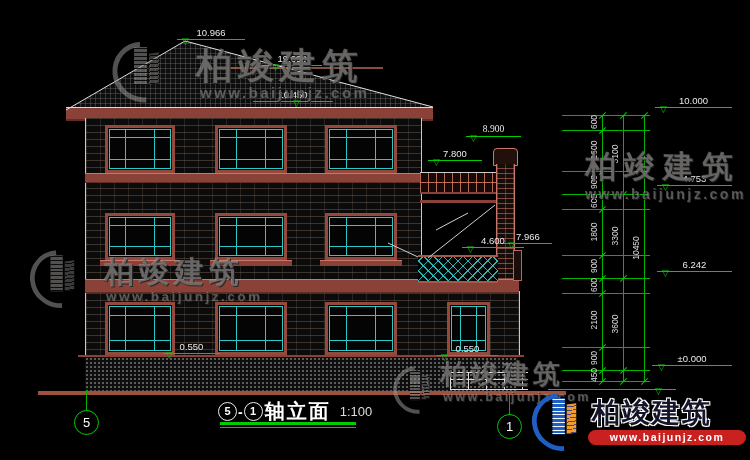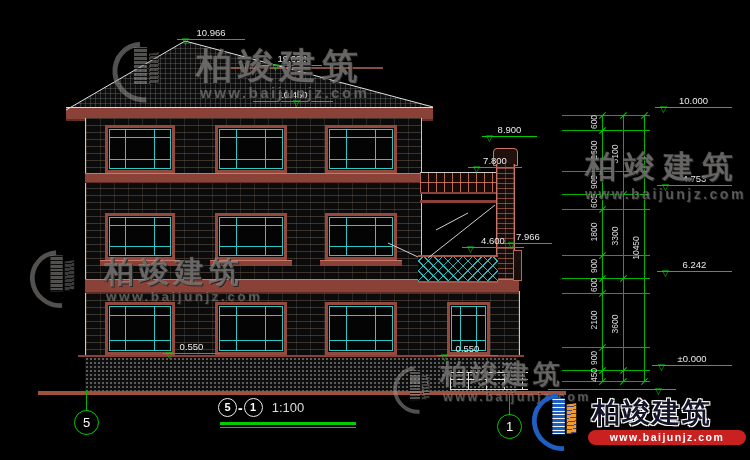--- a/index.html
+++ b/index.html
@@ -179,26 +179,26 @@
   <div class="elev" style="left:262px; top:53px; width:60px;">
     <div class="lbl">19.698</div>
     <div class="ln"></div>
     <span class="tri" style="left:10px;">▽</span>
   </div>
   <div class="elev" style="left:253px; top:89px; width:80px;">
     <div class="lbl">10.450</div>
     <div class="ln"></div>
     <span class="tri" style="left:40px;">▽</span>
   </div>
-  <div class="elev" style="left:482px; top:124px; width:55px;">
+  <div class="elev" style="left:466px; top:124px; width:55px;font-family:Liberation Serif, serif;">
     <div class="lbl">8.900</div>
     <div class="ln"></div>
     <span class="tri" style="left:4px;">▽</span>
   </div>
-  <div class="elev" style="left:428px; top:155px; width:54px;margin-left:40px;">
+  <div class="elev" style="left:428px; top:148px; width:54px;">
     <div class="lbl">7.800</div>
     <div class="ln"></div>
     <span class="tri" style="left:5px;">▽</span>
   </div>
   <div class="elev" style="left:462px; top:235px; width:62px;">
     <div class="lbl">4.600</div>
     <div class="ln"></div>
     <span class="tri" style="left:5px;">▽</span>
   </div>
   <div class="elev" style="left:504px; top:231px; width:48px;">
@@ -303,20 +303,21 @@
   </div>
   <div class="axisline" style="left:509px; top:392px; height:23px;"></div>
   <div class="bubble" style="left:497px; top:414px;">
     <span>1</span>
   </div>
 
   <div class="titlebar">
     <span class="tcirc">5</span>
     <span class="tsep">-</span>
     <span class="tcirc">1</span>
+    <span class="tname">轴立面</span>
     <span class="tscale">1:100</span>
   </div>
   <div class="tunder1"></div>
   <div class="tunder2"></div>
 
   <div class="bj-logo" style="left:110px; top:40px;">
     <i class="swoosh"></i>
     <i class="b1"></i>
     <i class="b2"></i>
   </div>

